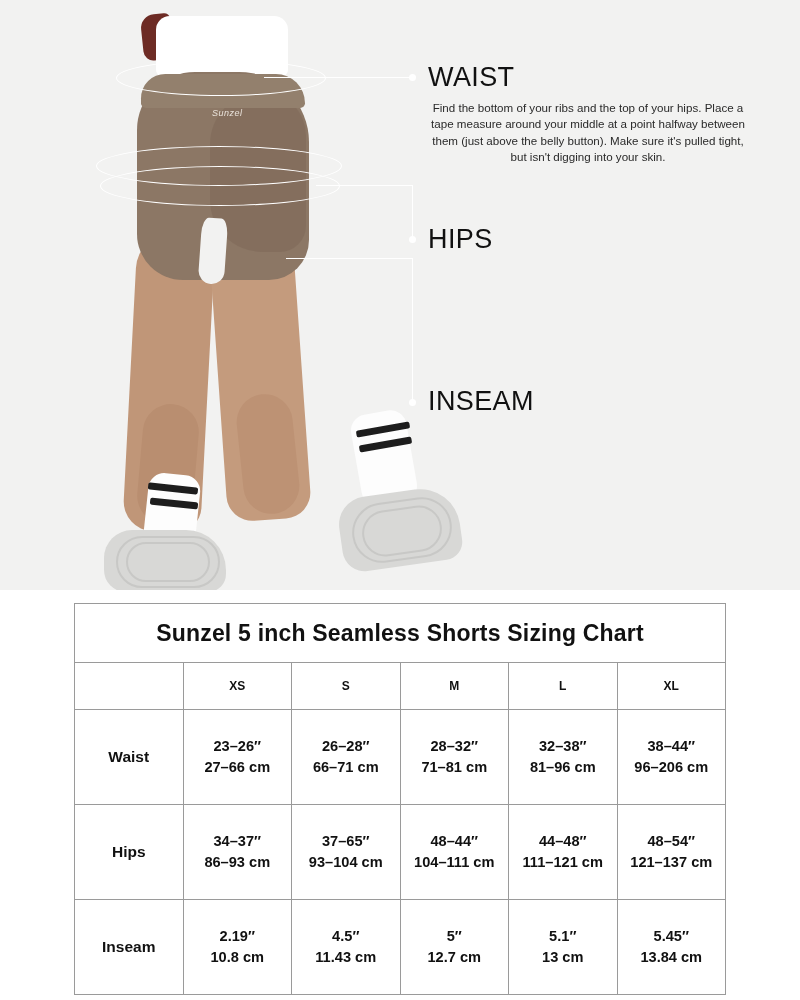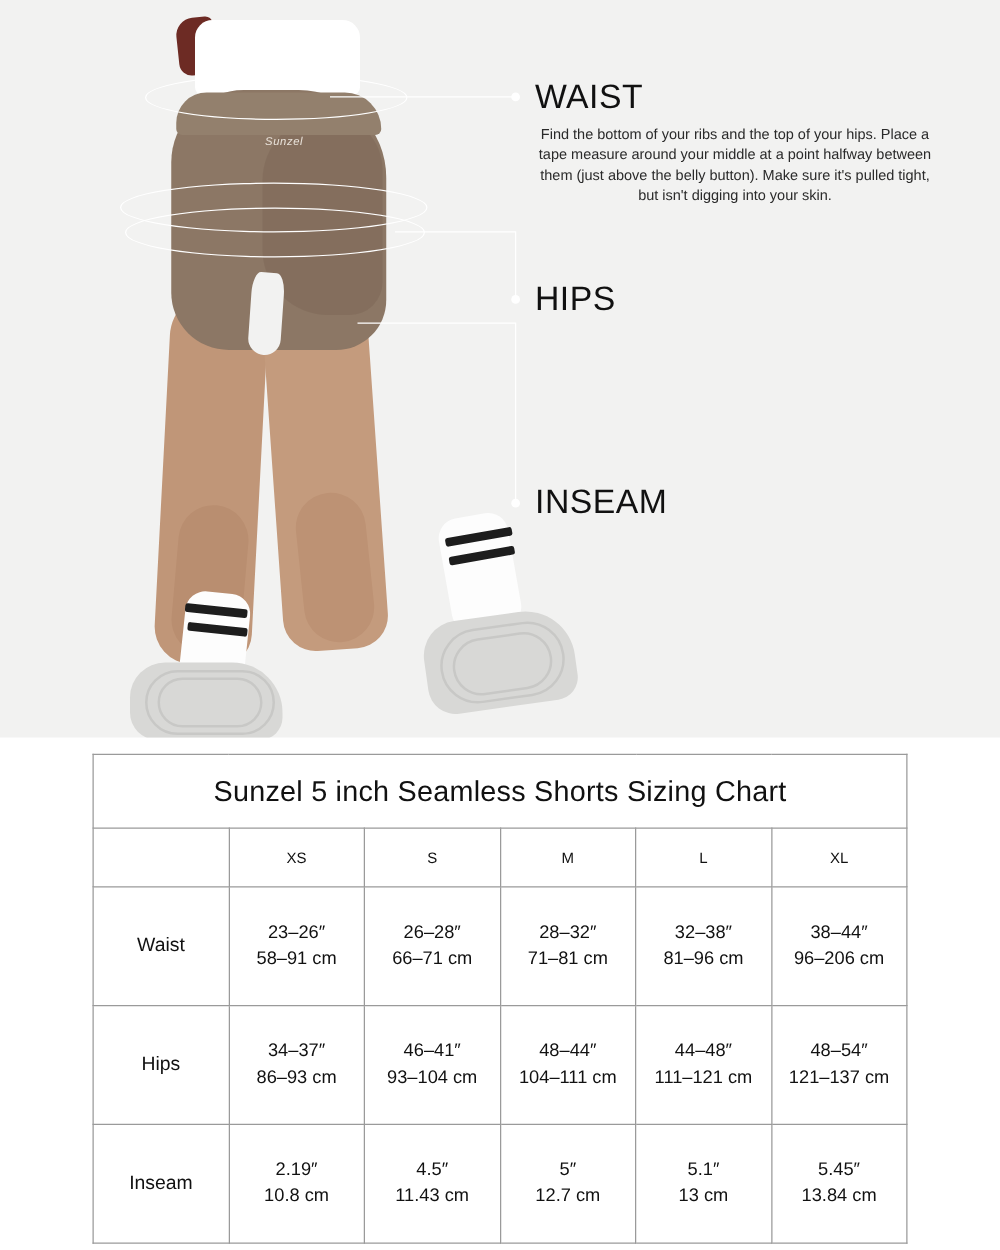--- a/index.html
+++ b/index.html
@@ -243,21 +243,21 @@
   }
   table.sizing {
     border-collapse: collapse;
     width: 100%;
     table-layout: fixed;
   }
   table.sizing th, table.sizing td {
     border: 1px solid #9a9a9a;
     text-align: center;
     vertical-align: middle;
-    font-weight: 400;
+    font-weight: 700;
     color: #111111;
   }
   .chart-title-cell {
     height: 56px;
     font-size: 23px;
     letter-spacing: .2px;
   }
   .head-row th {
     height: 44px;
     font-size: 12px;
@@ -343,30 +343,30 @@
         <tr class="head-row">
           <th class="row-label"></th>
           <th>XS</th>
           <th>S</th>
           <th>M</th>
           <th>L</th>
           <th>XL</th>
         </tr>
         <tr>
           <th class="row-label">Waist</th>
-          <td class="data-cell"><span>23–26″</span><span class="line2">58–91 cm</span></td>
+          <td class="data-cell"><span>23–26″</span><span class="line2">27–66 cm</span></td>
           <td class="data-cell"><span>26–28″</span><span class="line2">66–71 cm</span></td>
           <td class="data-cell"><span>28–32″</span><span class="line2">71–81 cm</span></td>
           <td class="data-cell"><span>32–38″</span><span class="line2">81–96 cm</span></td>
           <td class="data-cell"><span>38–44″</span><span class="line2">96–206 cm</span></td>
         </tr>
         <tr>
           <th class="row-label">Hips</th>
           <td class="data-cell"><span>34–37″</span><span class="line2">86–93 cm</span></td>
-          <td class="data-cell"><span>46–41″</span><span class="line2">93–104 cm</span></td>
+          <td class="data-cell"><span>37–65″</span><span class="line2">93–104 cm</span></td>
           <td class="data-cell"><span>48–44″</span><span class="line2">104–111 cm</span></td>
           <td class="data-cell"><span>44–48″</span><span class="line2">111–121 cm</span></td>
           <td class="data-cell"><span>48–54″</span><span class="line2">121–137 cm</span></td>
         </tr>
         <tr>
           <th class="row-label">Inseam</th>
           <td class="data-cell"><span>2.19″</span><span class="line2">10.8 cm</span></td>
           <td class="data-cell"><span>4.5″</span><span class="line2">11.43 cm</span></td>
           <td class="data-cell"><span>5″</span><span class="line2">12.7 cm</span></td>
           <td class="data-cell"><span>5.1″</span><span class="line2">13 cm</span></td>

